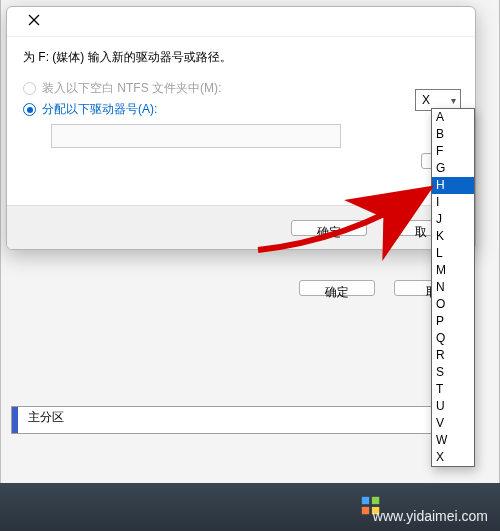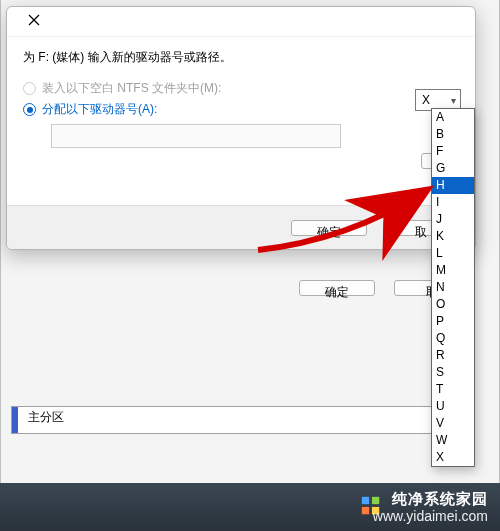--- a/index.html
+++ b/index.html
@@ -339,15 +339,14 @@
 <div class="bottom-strip"></div>
 
 <svg class="wm-logo" viewBox="0 0 24 24">
   <rect x="2" y="2" width="8" height="8" fill="#4aa3ff"></rect>
   <rect x="13" y="2" width="8" height="8" fill="#8ad24a"></rect>
   <rect x="2" y="13" width="8" height="8" fill="#ff7a3c"></rect>
   <rect x="13" y="13" width="8" height="8" fill="#ffd24a"></rect>
 </svg>
 
 <div class="watermark">
-  <div class="brand">纯净系统家园</div>
   <div class="url">www.yidaimei.com</div>
 </div>
 
 </body></html>

